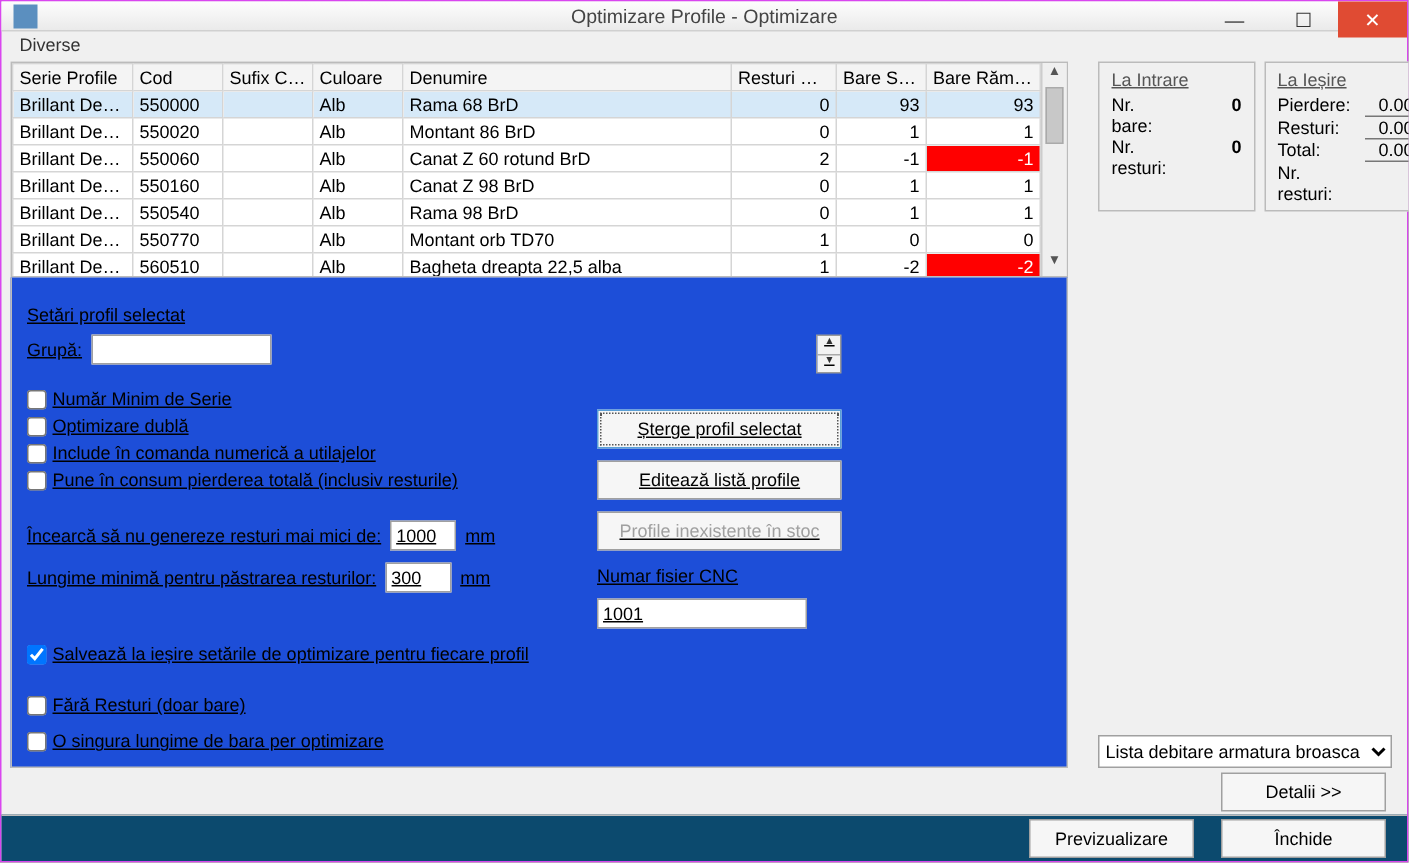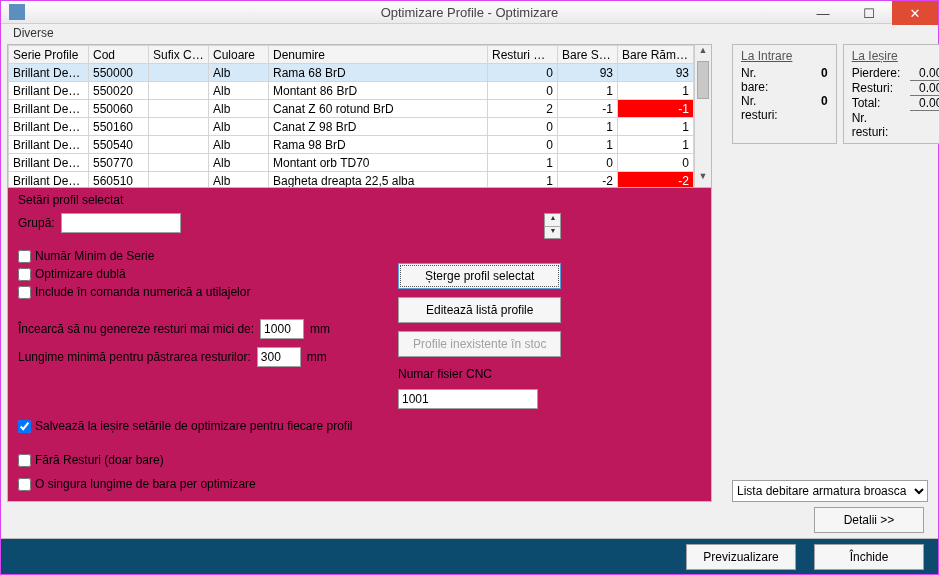--- a/index.html
+++ b/index.html
@@ -20,21 +20,21 @@
 .grid-scroll { overflow: hidden; flex: 1; }
 table { border-collapse: collapse; width: 100%; table-layout: fixed; }
 th, td { border: 1px solid #d5d5d5; padding: 1px 4px; height: 18px; text-align: left; white-space: nowrap; overflow: hidden; text-overflow: ellipsis; }
 th { background: #f4f4f4; font-weight: normal; }
 td.num { text-align: right; }
 tr.sel td { background: #d6e9f8; }
 td.red { background: #ff0000; color: #fff; text-align: right; }
 .vscroll { width: 17px; background: #efefef; border-left: 1px solid #ccc; position: relative; }
 .vscroll .thumb { position: absolute; top: 16px; left: 2px; right: 2px; height: 38px; background: #c8c8c8; border: 1px solid #aaa; }
 .vscroll .arr { position: absolute; left: 0; right: 0; height: 16px; text-align: center; font-size: 9px; color: #555; }
-.settings { border: 1px solid #bbb; border-top: none; padding: 5px 10px 10px 10px; background: #be185d; }
+.settings { border: 1px solid #bbb; border-top: none; padding: 18px 10px 10px 10px; background: #1d4ed8; text-decoration: underline; }
 .settings-row { display: flex; align-items: flex-start; gap: 30px; }
 .settings-col { display: flex; flex-direction: column; gap: 4px; justify-content: space-between; }
 .fieldrow { display: flex; align-items: center; gap: 6px; margin: 2px 0; }
 input[type=text] { border: 1px solid #a0a0a0; padding: 1px 3px; height: 20px; background: #fff; }
 .ck { display: flex; align-items: center; gap: 4px; }
 .ck input { width: 13px; height: 13px; }
 .btn { border: 1px solid #a0a0a0; background: #f6f6f6; padding: 4px 14px; min-width: 140px; text-align: center; height: 26px; display: flex; align-items: center; justify-content: center; }
 .btn.disabled { color: #a0a0a0; }
 .btn.focus { outline: 1px dotted #555; outline-offset: -3px; border-color: #5a9fd6; }
 .stepper { display: flex; flex-direction: column; border: 1px solid #999; width: 17px; }
@@ -192,20 +192,24 @@
                 <span>Număr Minim de Serie</span>
               </label>
             <label class="ck">
                 <input type="checkbox" style="">
                 <span>Optimizare dublă</span>
               </label>
             <label class="ck">
                 <input type="checkbox" style="">
                 <span>Include în comanda numerică a utilajelor</span>
               </label>
+            <label class="ck">
+                <input type="checkbox" style="">
+                <span>Pune în consum pierderea totală (inclusiv resturile)</span>
+              </label>
             <div style="height:10px"></div>
             <div class="fieldrow">
               <span>Încearcă să nu genereze resturi mai mici de:</span>
               <input type="text" style="width: 44px; text-align: left;" value="1000">
               <span>mm</span>
             </div>
             <div class="fieldrow">
               <span>Lungime minimă pentru păstrarea resturilor:</span>
               <input type="text" style="width: 44px; text-align: left;" value="300">
               <span>mm</span>

